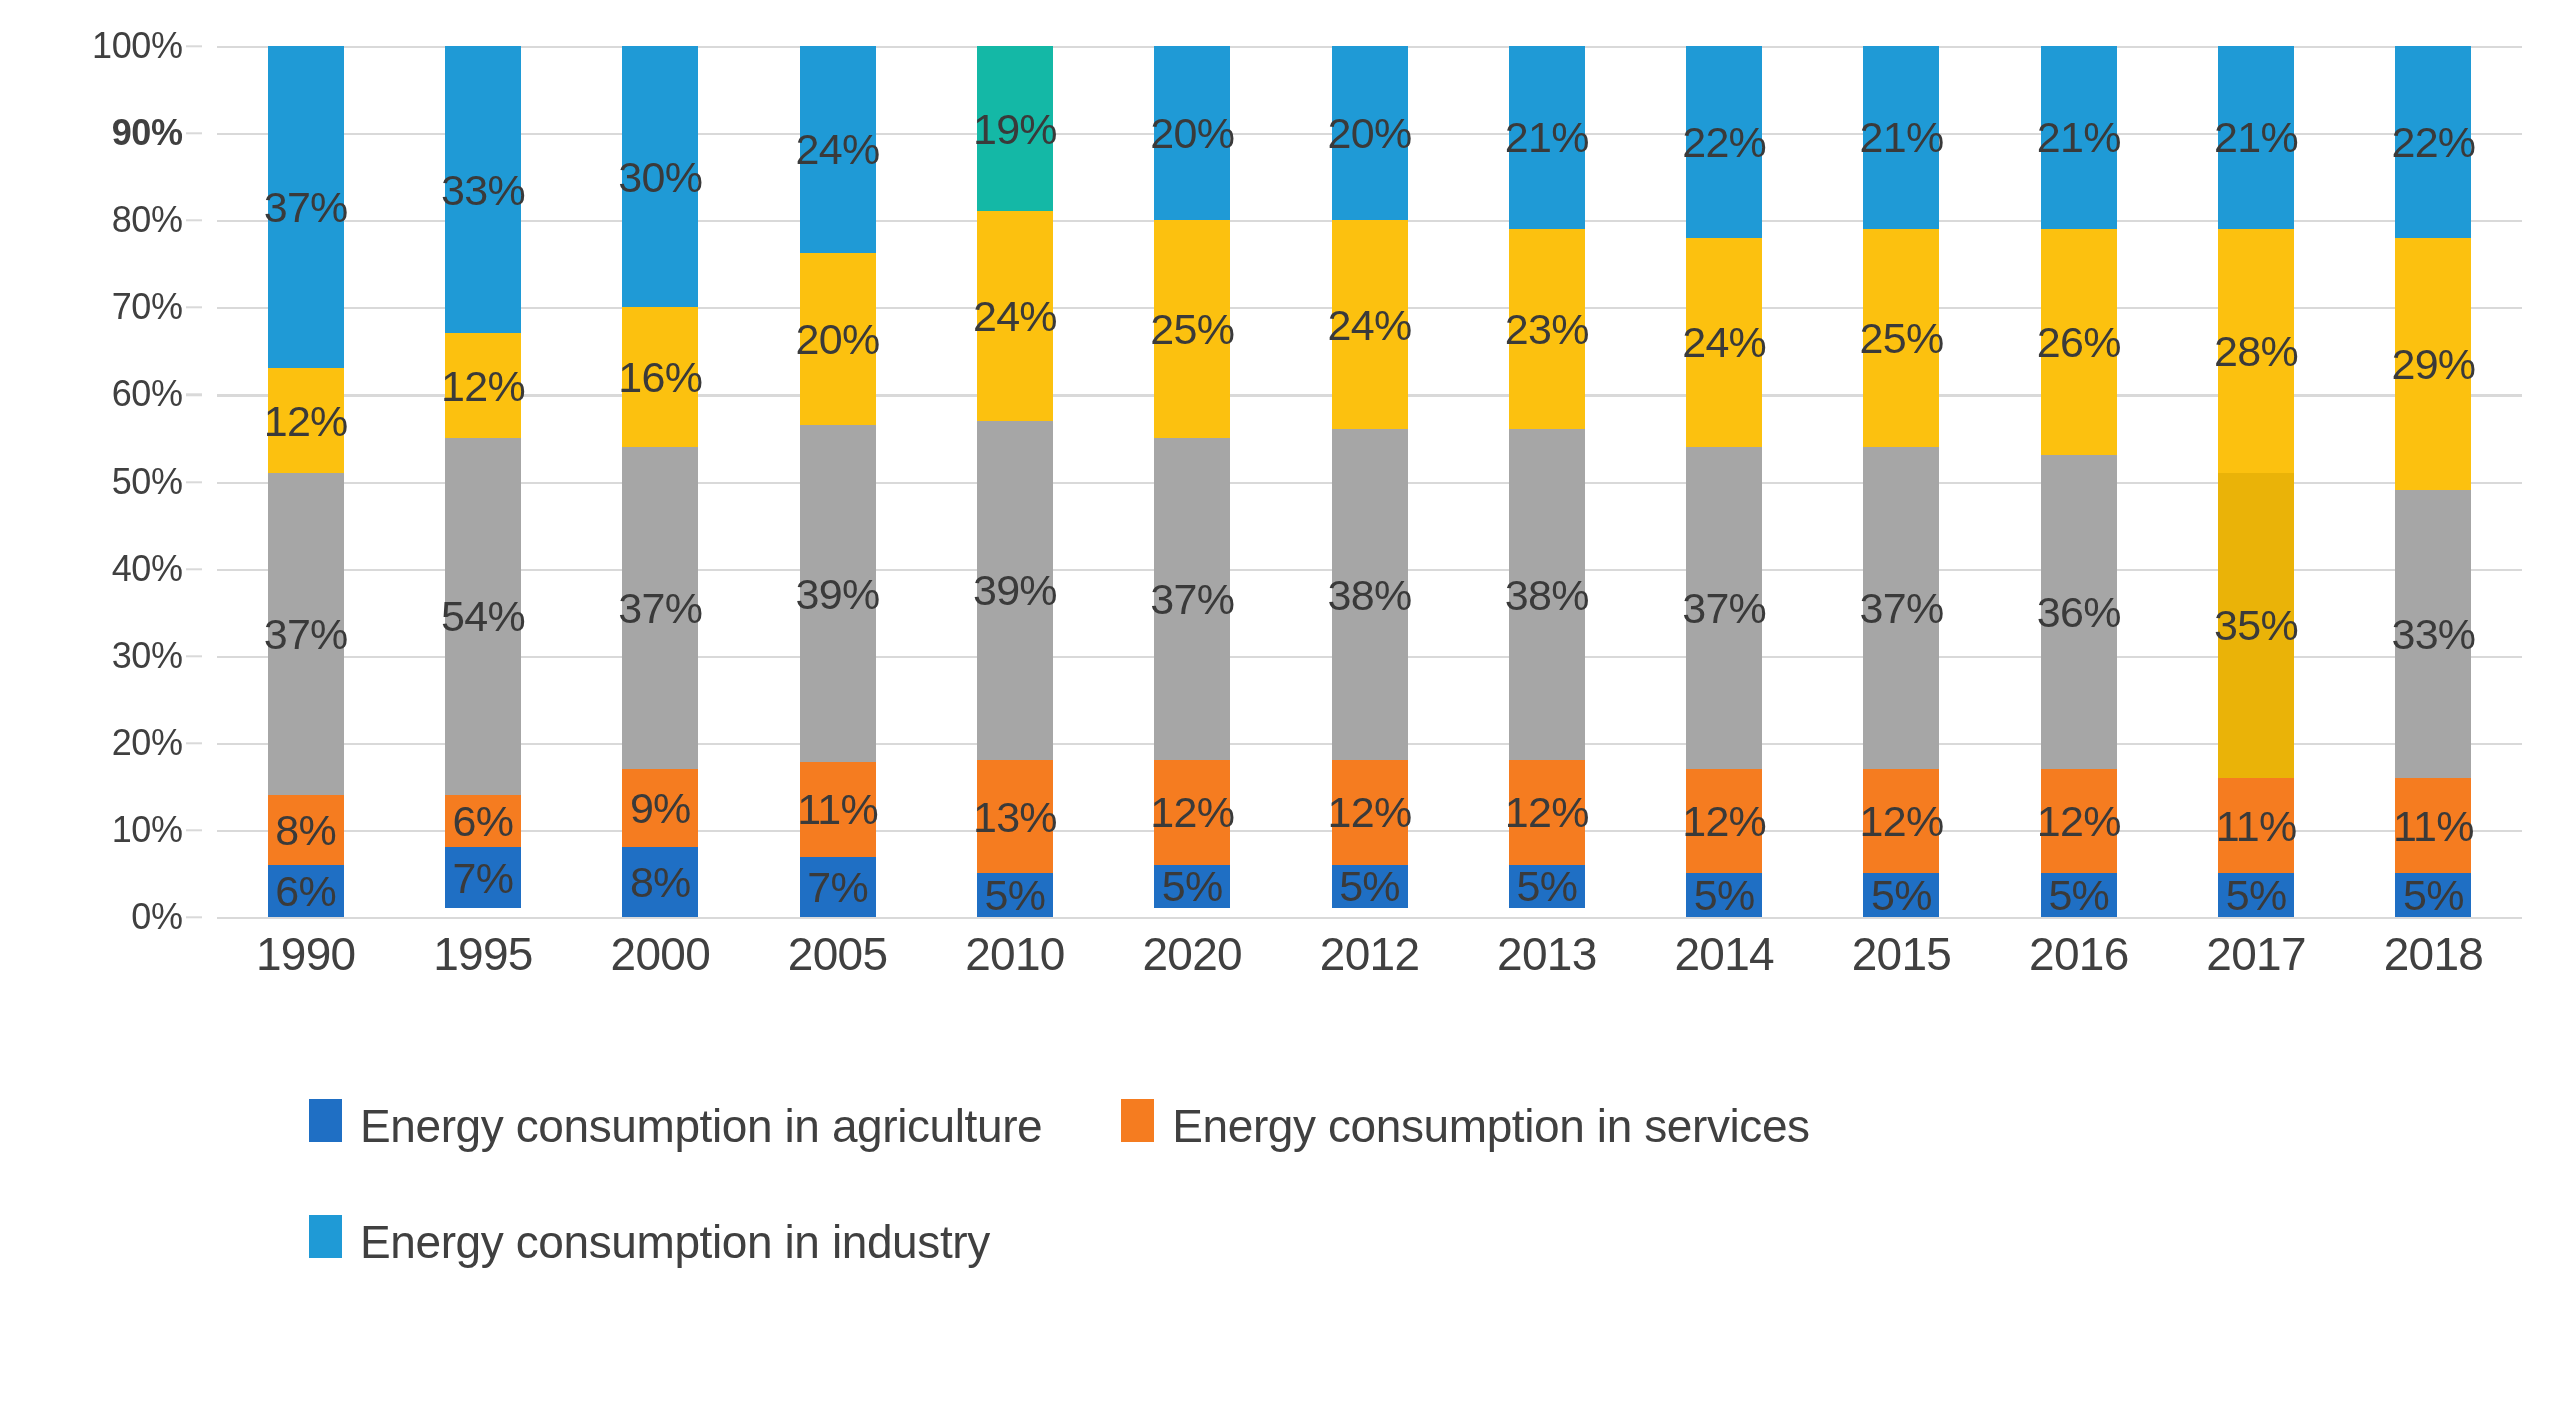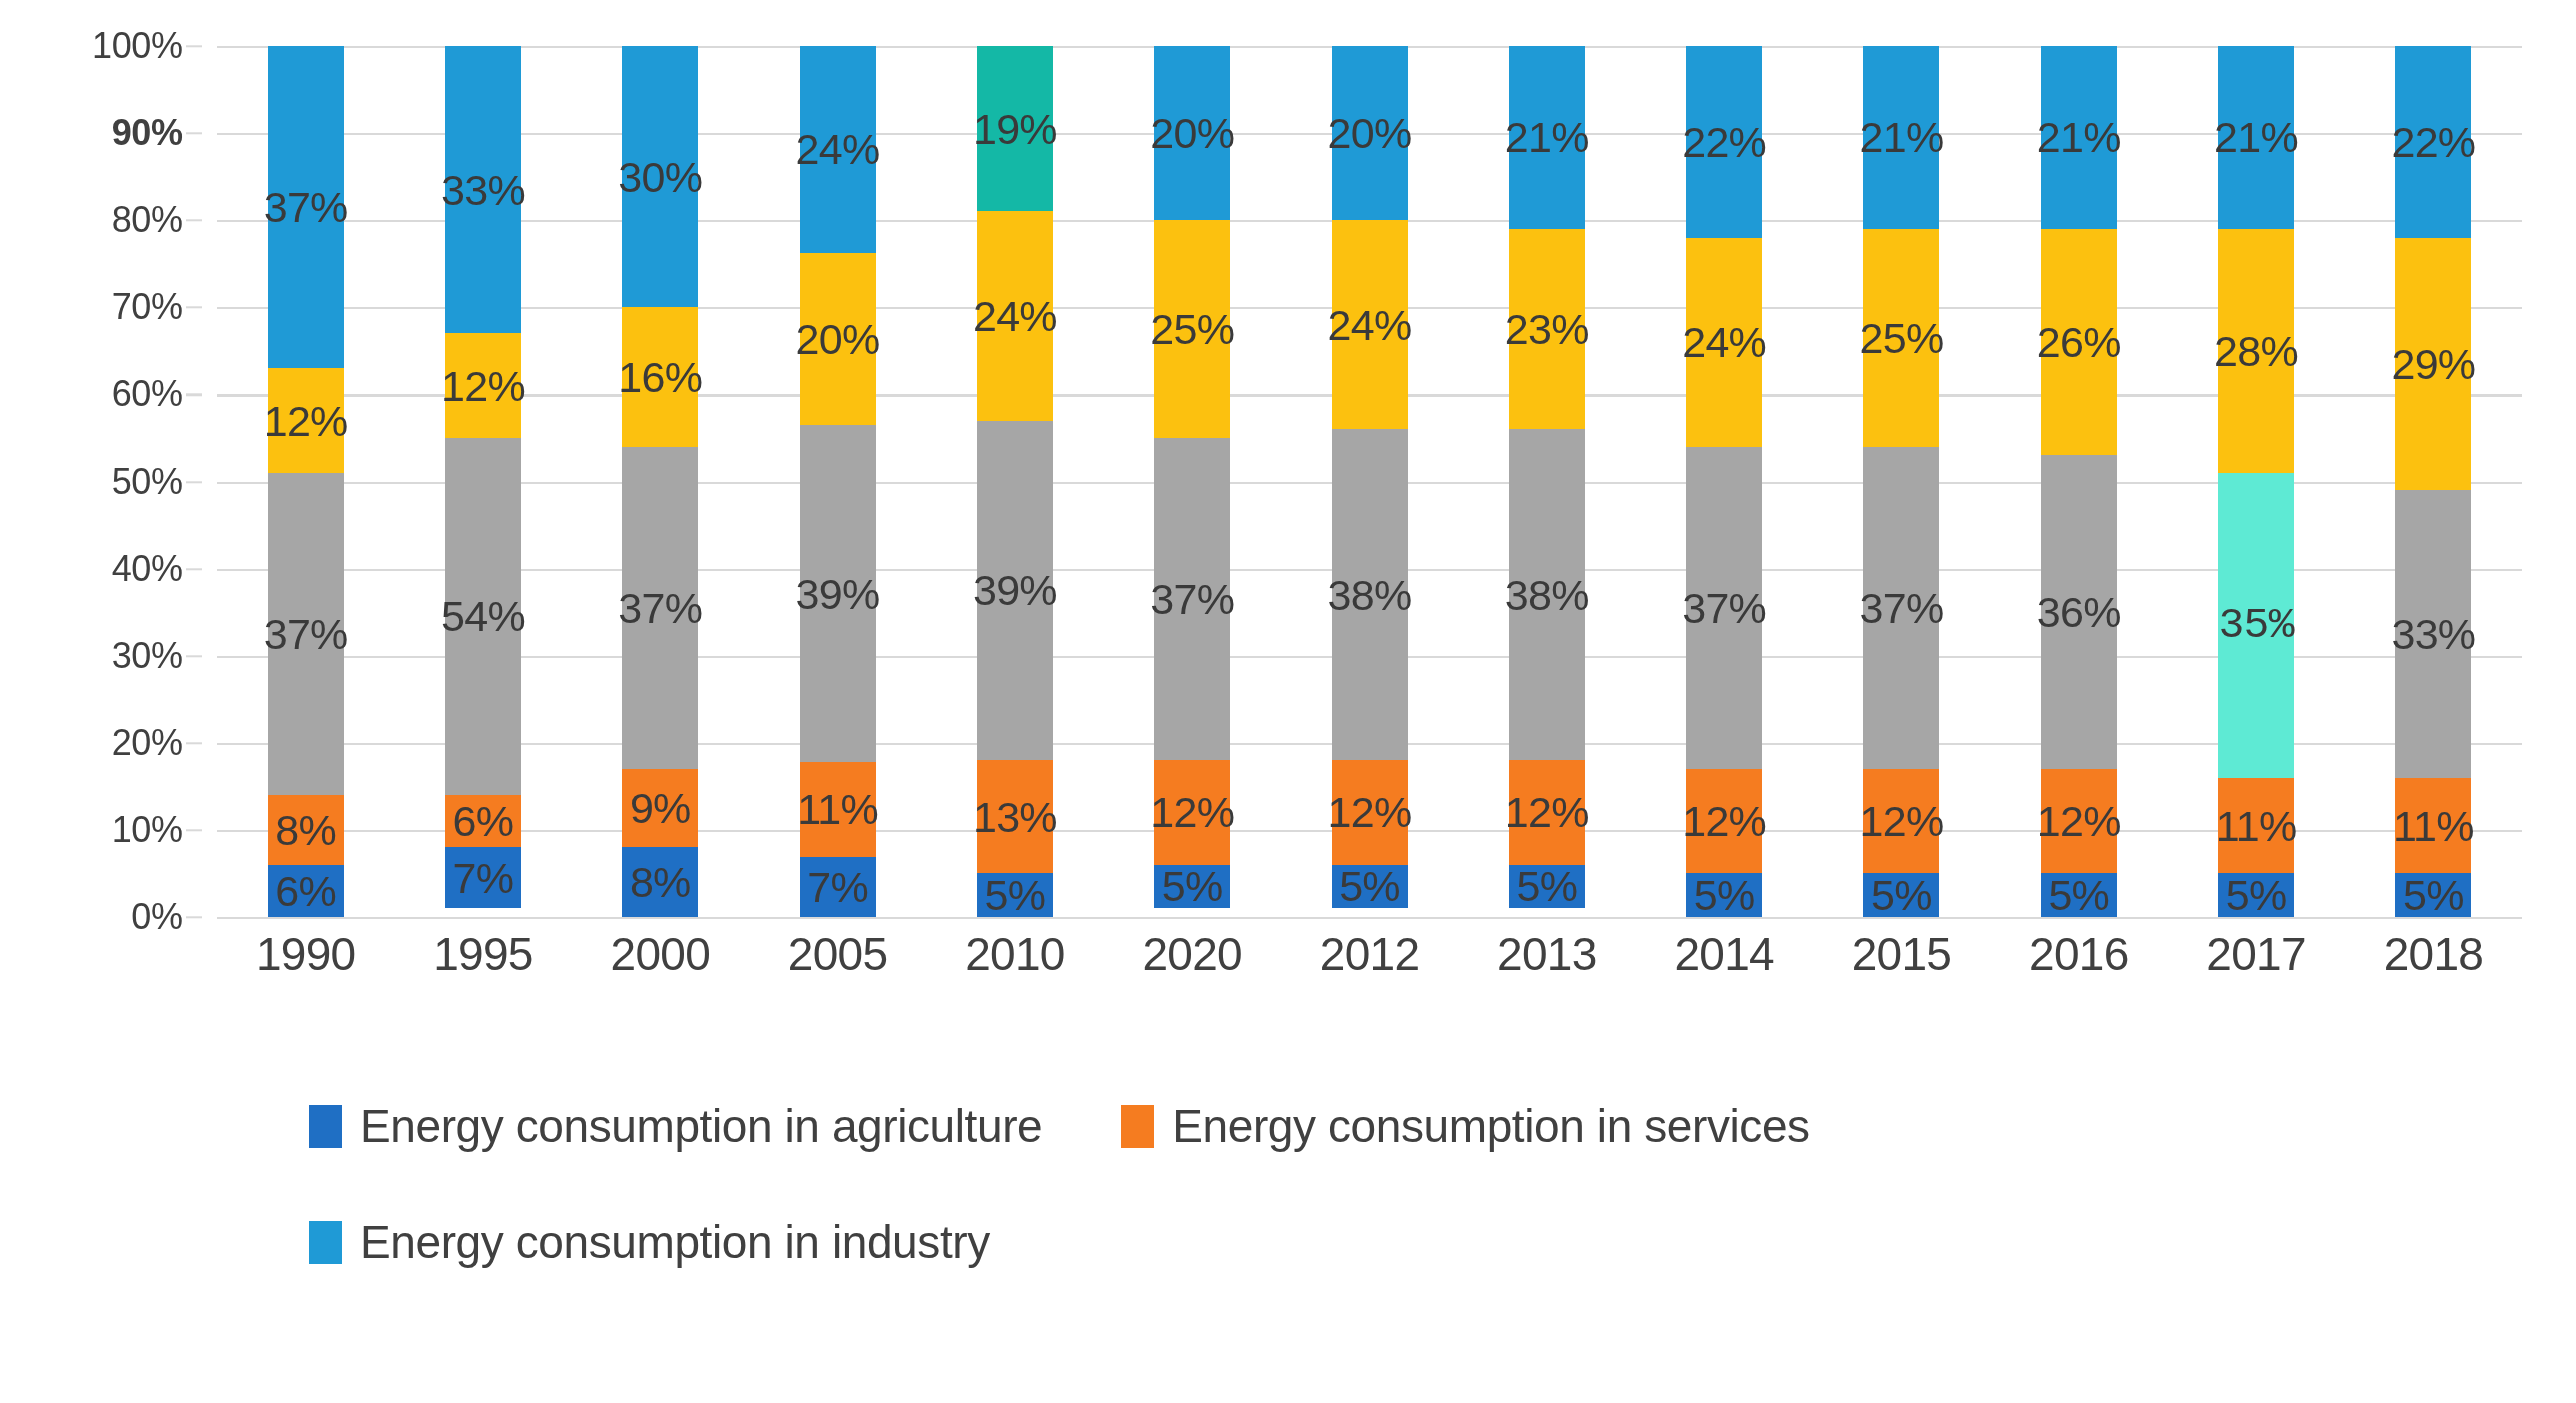--- a/index.html
+++ b/index.html
@@ -126,21 +126,21 @@
     top: 1068px;
     width: 2576px;
   }
   .legend-row {
     display: flex;
     align-items: center;
     height: 116px;
   }
   .legend-item {
     display: flex;
-    align-items: center;
+    align-items: flex-start;
     white-space: nowrap;
   }
   .legend-swatch {
     width: 33px;
     height: 43px;
     margin-right: 18px;
     flex: 0 0 auto;
   }
   .legend-text {
     font-size: 46px;
@@ -408,21 +408,21 @@
           </div>
         </div>
         <div class="bar-group">
           <div class="bar-stack">
             <div class="seg" style="height: 21%; background: rgb(31, 154, 214);">
               <span class="seg-label">21%</span>
             </div>
             <div class="seg" style="height: 28%; background: rgb(252, 193, 15);">
               <span class="seg-label">28%</span>
             </div>
-            <div class="seg" style="height: 35%; background: #5eead4; font-family: Liberation Mono, monospace;">
+            <div class="seg" style="height: 35%; background: #eab308;">
               <span class="seg-label">35%</span>
             </div>
             <div class="seg" style="height: 11%; background: rgb(245, 124, 32);">
               <span class="seg-label">11%</span>
             </div>
             <div class="seg" style="height: 5%; background: rgb(31, 111, 196);">
               <span class="seg-label" style="top: 50%;">5%</span>
             </div>
           </div>
         </div>

